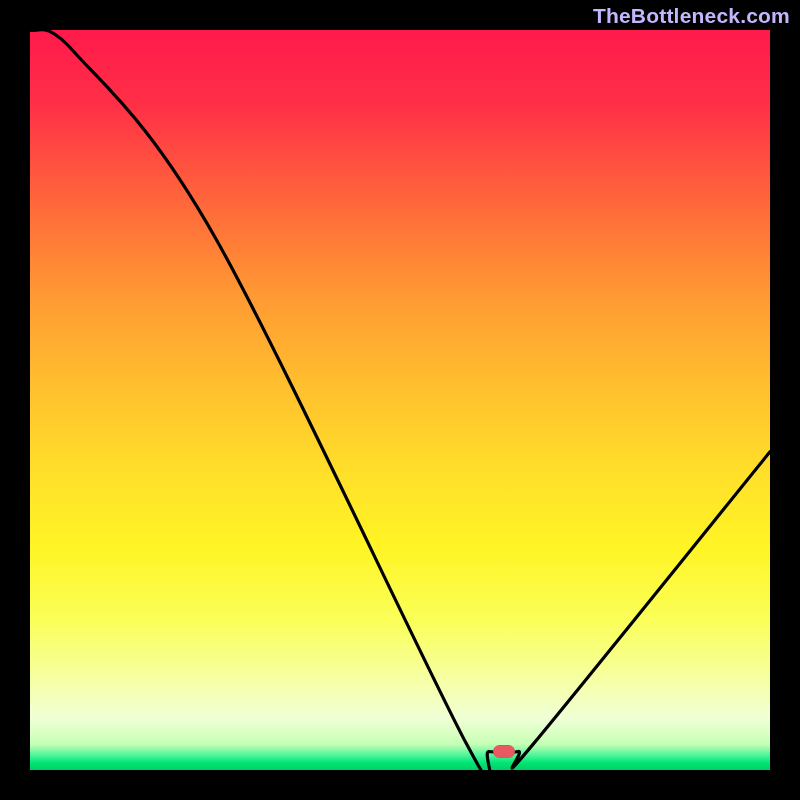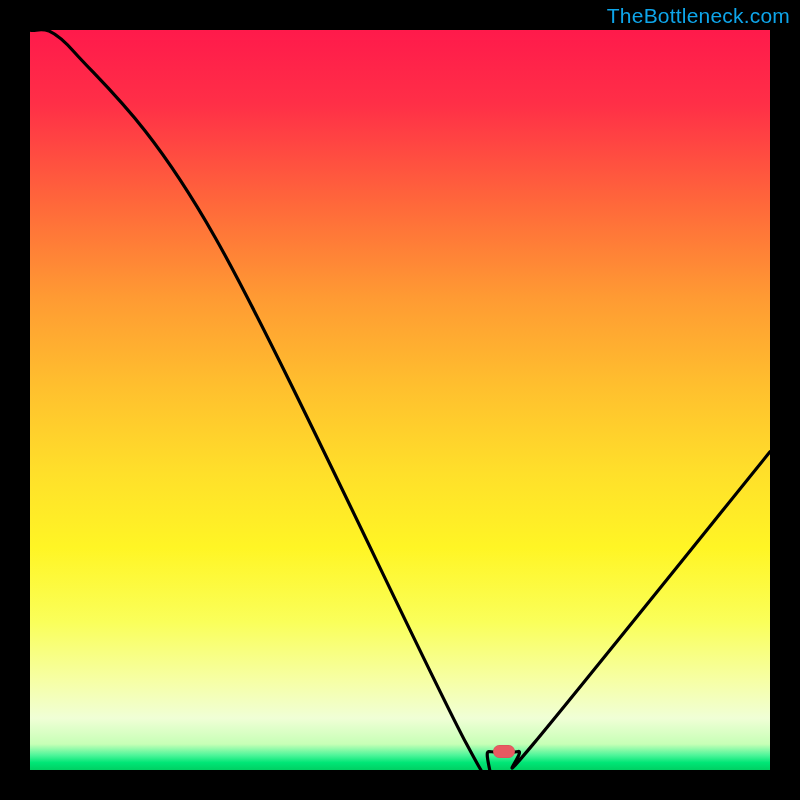--- a/index.html
+++ b/index.html
@@ -55,22 +55,22 @@
     border-radius: 10px;
     background: #e85a61; 
     box-shadow: 0 0 0 0.5px rgba(0,0,0,0.1) inset;
   }
   .watermark {
     position: absolute;
     top: 4px;
     right: 10px;
     font-family: Arial, Helvetica, sans-serif;
     font-size: 21px;
-    font-weight: 400;
-    color: #0ea5e9;
+    font-weight: 700;
+    color: #c4b5fd;
     letter-spacing: 0.2px;
     user-select: none;
   }
 </style>
 </head>
 <body>
 
 <div class="stage">
   <div class="watermark">TheBottleneck.com</div>
   <div class="plot">

